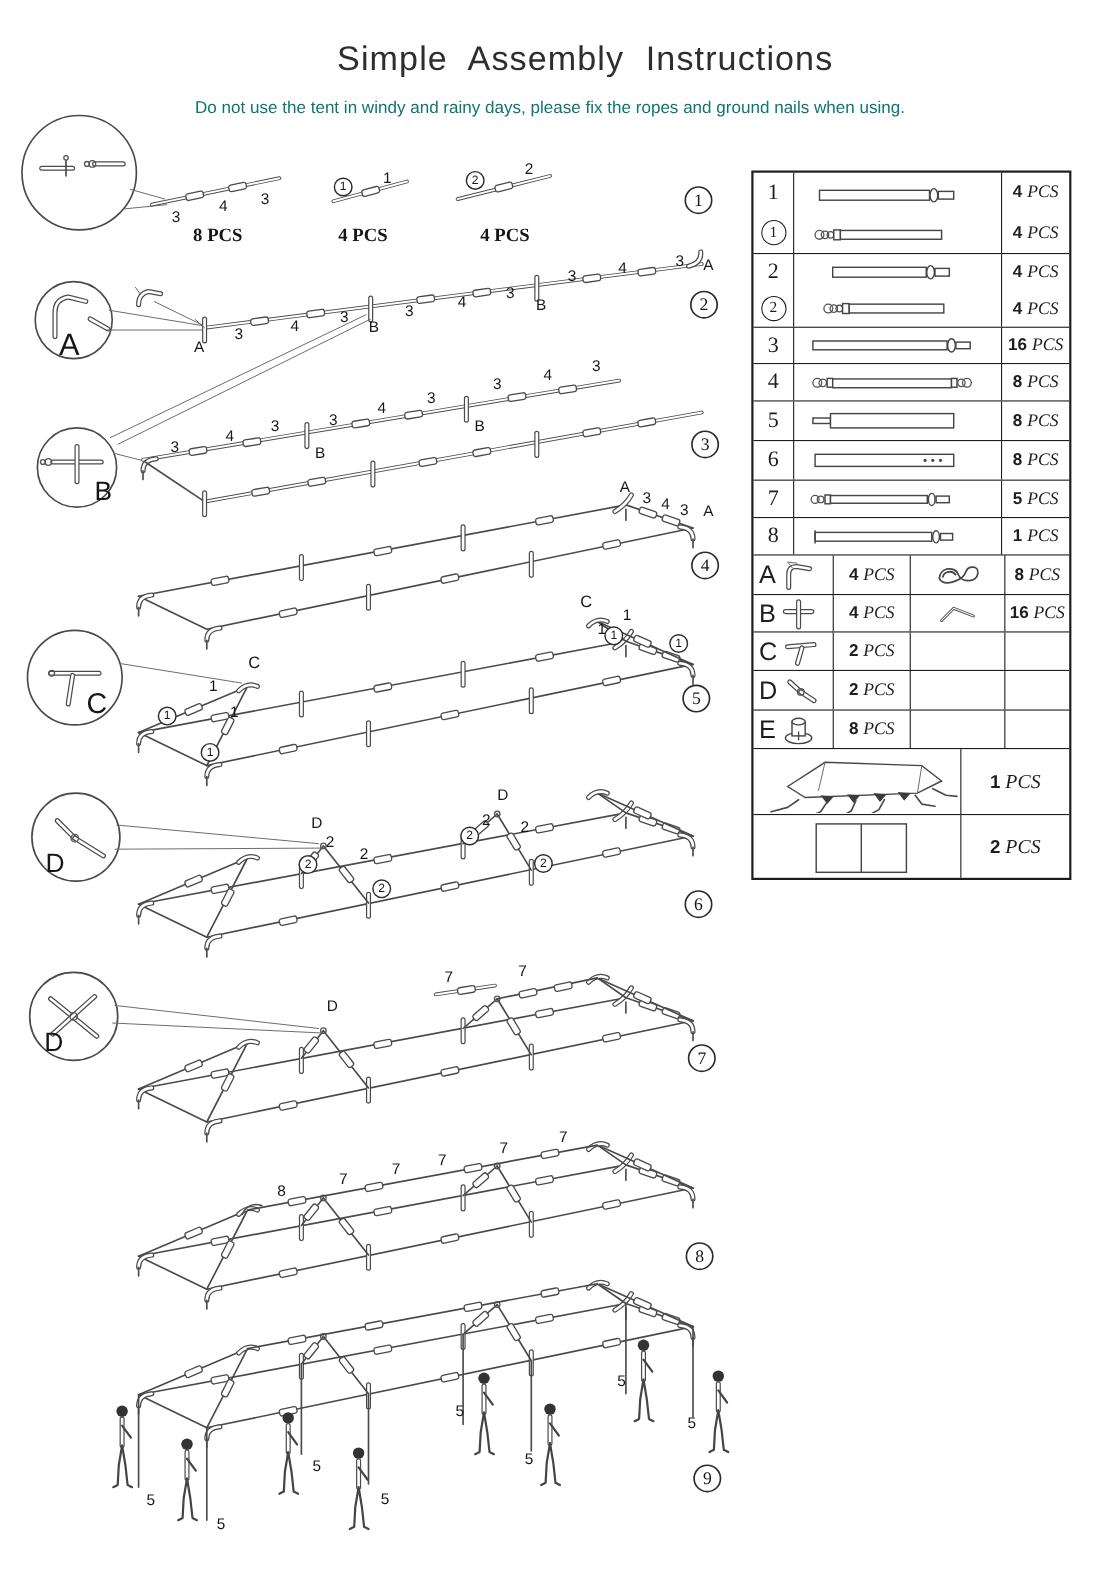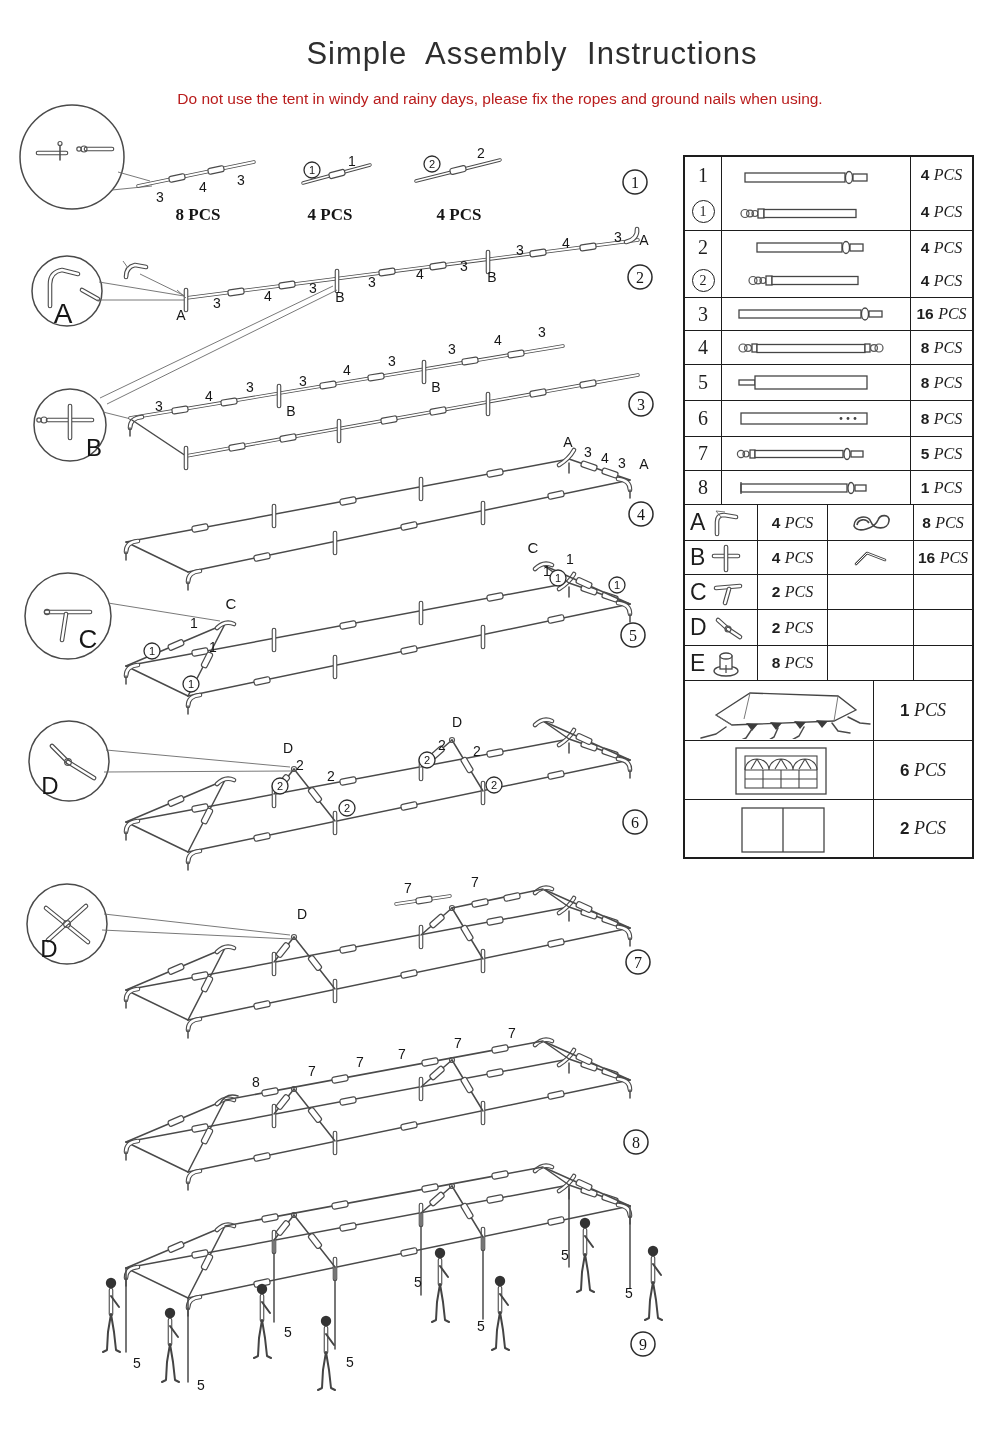--- a/index.html
+++ b/index.html
@@ -1,21 +1,21 @@
 <!DOCTYPE html>
 <html><head>
 <meta charset="utf-8">
 <style>
   html,body{margin:0;padding:0;background:#fff;}
   .page{position:relative;width:1000px;height:1448px;background:#fff;overflow:hidden;
         font-family:"Liberation Sans",sans-serif;color:#1e1e1e;}
   .title{position:absolute;top:36px;left:0;width:1000px;text-align:center;margin:0;
          font-size:31px;font-weight:400;letter-spacing:1px;word-spacing:10px;color:#2e2e2e;padding-left:32px;}
   .subtitle{position:absolute;top:90px;left:0;width:1000px;text-align:center;margin:0;
-            font-size:15.5px;color:#b91c1c;}
+            font-size:15.5px;color:#0f766e;}
   #diagrams{position:absolute;left:0;top:0;}
 
   
   .ln{stroke:#4a4a4a;stroke-width:1.5;fill:none;stroke-linecap:round;stroke-linejoin:round;}
   .thin{stroke:#6a6a6a;stroke-width:0.9;fill:none;}
   .tube{stroke:#4a4a4a;stroke-width:4.6;fill:none;stroke-linecap:round;stroke-linejoin:round;}
   .tubein{stroke:#fff;stroke-width:2.4;fill:none;stroke-linecap:round;stroke-linejoin:round;}
   .rail{stroke:#4a4a4a;stroke-width:3.4;fill:none;stroke-linecap:round;}
   .railin{stroke:#fff;stroke-width:1.8;fill:none;stroke-linecap:round;}
   .circ{fill:none;stroke:#555;stroke-width:1.2;}
@@ -760,34 +760,20 @@
           <path class="thin" d="M64,10 L58,36 M152,13 L148,38 M30,32 L46,42"></path>
           <path class="dark" d="M60,40 l6,8 l6,-7 z M84,39 l6,8 l6,-7 z M108,38 l6,8 l6,-7 z M130,37 l6,8 l6,-7 z"></path>
           <path class="ln" d="M40,44 l-10,7 l-15,4 M66,46 l-6,9 l-12,5 M92,45 l-4,9 l-10,6 M118,44 l-5,9 l-9,5 M146,40 l6,8 l12,2 M162,34 l12,6 l10,1"></path>
         </svg>
       </div>
       <div class="cell c-q2">
           <span class="qty q-big"><span class="qn">1</span> <span class="qu">PCS</span></span>
         </div>
     </div>
 
-    <div class="t-row" style="height:59px">
-      <div class="cell c-pic">
-        <svg width="186" height="55" viewBox="0 0 186 55">
-          <rect class="pl" x="50" y="5" width="90" height="46" fill="none"></rect>
-          <rect x="59" y="13" width="72" height="32" fill="none" stroke="#454545" stroke-width="1.1"></rect>
-          <path fill="none" stroke="#454545" stroke-width="1.1" d="M59,27 A12,11 0 0 1 83,27 M83,27 A12,11 0 0 1 107,27 M107,27 A12,11 0 0 1 131,27
-                   M71,16 L65,26 M71,16 L77,26 M95,16 L89,26 M95,16 L101,26 M119,16 L113,26 M119,16 L125,26
-                   M59,27 H131 M59,36 H131 M77,27 V45 M95,27 V45 M113,27 V45"></path>
-        </svg>
-      </div>
-      <div class="cell c-q2">
-          <span class="qty q-big"><span class="qn">6</span> <span class="qu">PCS</span></span>
-        </div>
-    </div>
 
     <div class="t-row" style="height:58px">
       <div class="cell c-pic">
         <svg width="186" height="54" viewBox="0 0 186 54">
           <rect class="pl" x="56" y="6" width="82" height="44" fill="none"></rect>
           <line x1="97" y1="6" x2="97" y2="50" stroke="#454545" stroke-width="1.3"></line>
         </svg>
       </div>
       <div class="cell c-q2">
           <span class="qty q-big"><span class="qn">2</span> <span class="qu">PCS</span></span>

